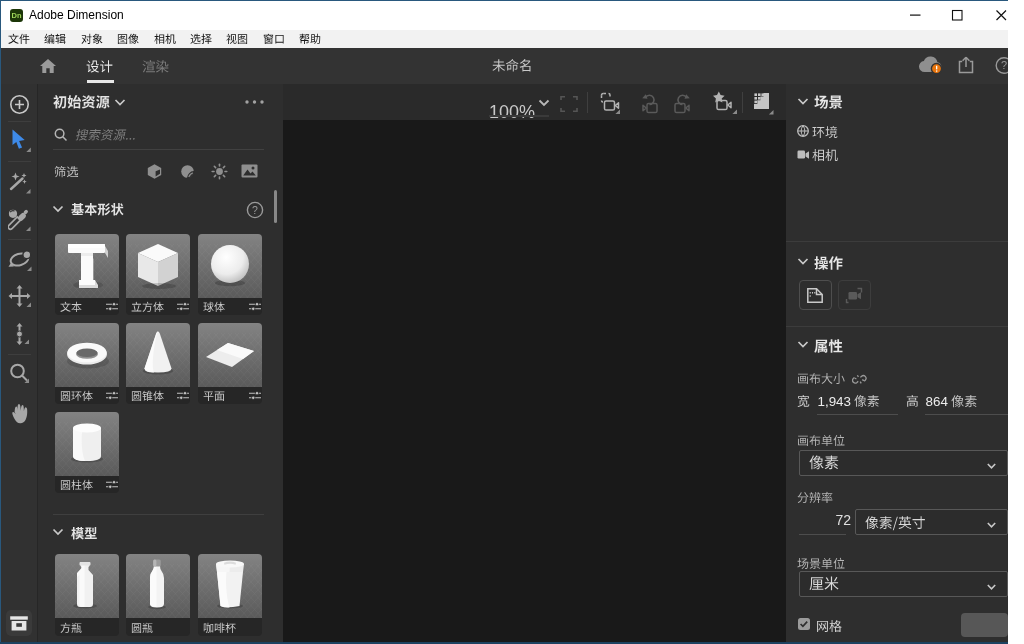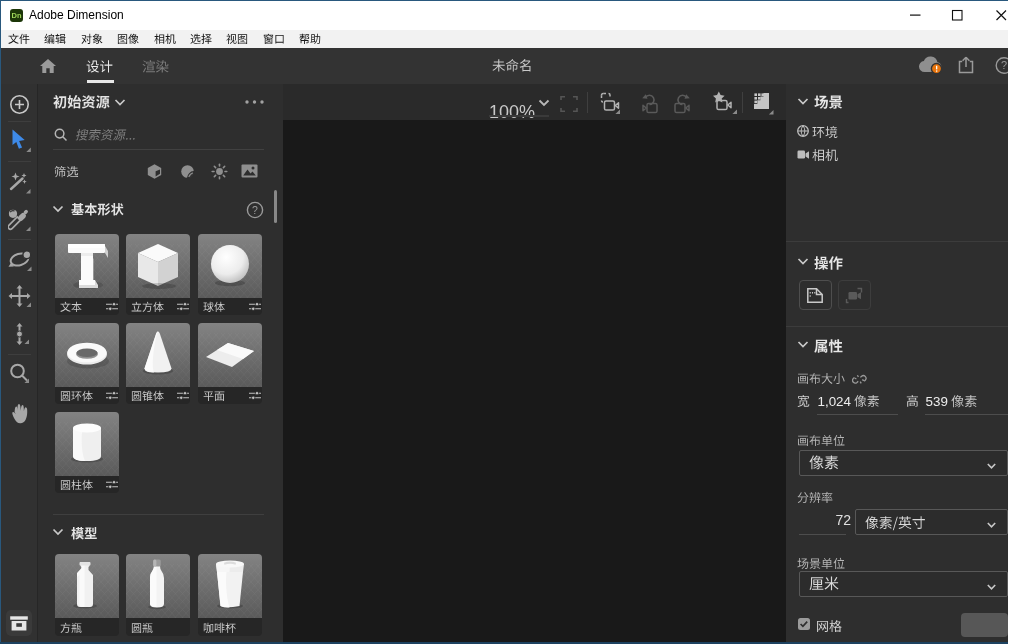--- a/index.html
+++ b/index.html
@@ -989,28 +989,28 @@
       <svg style="position:absolute;left:851.5px;top:372.5px;" width="15" height="13" viewBox="0 0 15 13">
         <g stroke="#9a9a9a" stroke-width="1.3" fill="none">
 <path d="M6.2 8.2 L5 9.4 a2.7 2.7 0 0 1 -3.8 -3.8 L2.4 4.4"></path>
 <path d="M8.4 4.4 L9.6 3.2 a2.7 2.7 0 0 1 3.8 3.8 L12.2 8.2"></path>
 <path d="M5.4 2.2 L6.4 4 M2.6 5 L4.4 6 M9.2 10.4 L8.2 8.6 M12 7.6 L10.2 6.6"></path>
 </g>
       </svg>
       <svg style="position:absolute;left:797px;top:393.2px;overflow:visible" width="15" height="18">
         <path fill="#d2d2d2" d="M6.7 10.4V12.4C6.7 13.4 7 13.7 8.3 13.7C8.6 13.7 10.4 13.7 10.7 13.7C11.9 13.7 12.2 13.2 12.3 11.3C12 11.2 11.6 11.1 11.4 10.9C11.4 12.6 11.3 12.8 10.6 12.8C10.2 12.8 8.7 12.8 8.4 12.8C7.8 12.8 7.7 12.8 7.7 12.4V10.4ZM5.6 8.8V9.8C5.6 10.8 5.3 12.2 0.5 13.2C0.8 13.4 1.1 13.8 1.2 14C6.1 12.9 6.7 11.1 6.7 9.8V8.8ZM2.6 7.5V11.5H3.5V8.3H9.2V11.4H10.2V7.5ZM5.5 2.2C5.7 2.5 5.9 2.9 6 3.2H1V5.5H1.9V4H10.9V5.5H11.9V3.2H7.2C7 2.8 6.8 2.3 6.5 1.9ZM7.6 4.5V5.3H5.2V4.5H4.2V5.3H2.2V6.1H4.2V7H5.2V6.1H7.6V7H8.6V6.1H10.6V5.3H8.6V4.5Z"></path>
       </svg>
-      <div style="position:absolute;left:817.5px;top:394px;font-size:13.4px;color:#ededed;font-weight:normal;white-space:nowrap;">1,024</div>
+      <div style="position:absolute;left:817.5px;top:394px;font-size:13.4px;color:#ededed;font-weight:normal;white-space:nowrap;">1,943</div>
       <svg style="position:absolute;left:854px;top:393.2px;overflow:visible" width="28" height="18">
         <path fill="#c4c4c4" d="M6.2 3.7H8.5C8.3 4.1 8 4.5 7.8 4.7H5.4C5.7 4.4 6 4.1 6.2 3.7ZM6.2 2.1C5.7 3.1 4.7 4.5 3.3 5.5C3.5 5.6 3.8 5.9 3.9 6.1C4.1 5.9 4.4 5.7 4.6 5.5V7.5H6.6C6 8.1 5 8.6 3.7 9C3.9 9.2 4.1 9.4 4.2 9.6C5.4 9.2 6.2 8.8 6.8 8.3C7 8.5 7.2 8.7 7.4 8.9C6.5 9.7 4.9 10.5 3.7 10.9C3.9 11 4.1 11.3 4.2 11.5C5.3 11.1 6.8 10.3 7.7 9.5C7.9 9.7 8 10 8 10.2C7 11.2 5.1 12.2 3.6 12.7C3.7 12.8 4 13.1 4.1 13.4C5.5 12.9 7.1 12 8.2 11C8.3 11.8 8.2 12.5 7.9 12.8C7.7 13 7.5 13 7.3 13C7.1 13 6.8 13 6.4 13C6.6 13.2 6.7 13.6 6.7 13.8C7 13.8 7.2 13.8 7.5 13.8C7.9 13.8 8.3 13.7 8.6 13.4C9.1 12.9 9.3 11.5 8.9 10.1L9.5 9.8C10 11.2 10.8 12.4 11.8 13.1C11.9 12.9 12.2 12.5 12.4 12.4C11.4 11.8 10.6 10.7 10.2 9.5C10.7 9.2 11.2 8.9 11.6 8.7L11 8.1C10.4 8.5 9.4 9.1 8.6 9.5C8.4 8.9 7.9 8.3 7.4 7.8L7.7 7.5H11.5V4.7H8.8C9.1 4.3 9.5 3.8 9.8 3.3L9.2 2.9L9 3H6.7L7.2 2.2ZM5.4 5.5H7.7C7.7 5.9 7.5 6.3 7.2 6.8H5.4ZM8.5 5.5H10.6V6.8H8.2C8.4 6.3 8.5 5.9 8.5 5.5ZM3.4 2.1C2.7 4 1.6 6 0.4 7.2C0.6 7.4 0.8 7.9 0.9 8.2C1.3 7.7 1.7 7.3 2 6.7V13.8H2.9V5.3C3.5 4.4 3.9 3.4 4.3 2.4ZM20.9 11.7C22 12.2 23.4 13.1 24.1 13.6L24.8 13C24.1 12.5 22.7 11.7 21.6 11.2ZM16.6 11.2C15.8 11.9 14.5 12.5 13.4 13C13.6 13.1 14 13.5 14.1 13.6C15.2 13.1 16.6 12.3 17.4 11.5ZM15.3 9C15.5 8.9 15.9 8.9 18.4 8.8C17.3 9.3 16.3 9.6 15.8 9.8C15.1 10 14.5 10.2 14.1 10.2C14.1 10.5 14.3 10.9 14.3 11.1C14.6 11 15.1 10.9 18.9 10.7V12.7C18.9 12.9 18.9 12.9 18.7 12.9C18.5 12.9 17.8 12.9 17 12.9C17.1 13.1 17.3 13.5 17.3 13.8C18.3 13.8 18.9 13.8 19.3 13.6C19.8 13.5 19.9 13.2 19.9 12.7V10.6L23.1 10.5C23.4 10.8 23.7 11 23.9 11.3L24.7 10.8C24.1 10.2 23 9.3 22.1 8.8L21.4 9.2C21.7 9.4 22 9.6 22.3 9.8L17 10.1C18.8 9.5 20.6 8.8 22.3 7.8L21.6 7.2C21.1 7.5 20.6 7.8 20.1 8L17.1 8.2C17.8 7.9 18.5 7.5 19.1 7.1L18.8 6.9H25V6.1H19.7V5.3H23.6V4.5H19.7V3.7H24.4V3H19.7V2H18.7V3H14.1V3.7H18.7V4.5H14.8V5.3H18.7V6.1H13.5V6.9H18C17.2 7.4 16.2 7.8 15.9 8C15.6 8.1 15.3 8.2 15 8.2C15.1 8.4 15.2 8.9 15.3 9Z"></path>
       </svg>
       <svg style="position:absolute;left:906px;top:393.2px;overflow:visible" width="15" height="18">
         <path fill="#d2d2d2" d="M3.7 5.6H9.2V6.8H3.7ZM2.7 4.9V7.5H10.2V4.9ZM5.6 2.2 6 3.4H0.8V4.2H12V3.4H7.1C6.9 3 6.7 2.4 6.6 2ZM1.2 8.2V13.8H2.2V9H10.6V12.8C10.6 13 10.6 13 10.4 13C10.3 13 9.7 13 9.1 13C9.2 13.2 9.4 13.5 9.4 13.7C10.2 13.7 10.8 13.7 11.1 13.6C11.5 13.5 11.6 13.3 11.6 12.8V8.2ZM3.6 9.8V13.1H4.5V12.4H9V9.8ZM4.5 10.5H8.2V11.7H4.5Z"></path>
       </svg>
-      <div style="position:absolute;left:925.5px;top:394px;font-size:13.4px;color:#ededed;font-weight:normal;white-space:nowrap;">539</div>
+      <div style="position:absolute;left:925.5px;top:394px;font-size:13.4px;color:#ededed;font-weight:normal;white-space:nowrap;">864</div>
       <svg style="position:absolute;left:950.5px;top:392.8px;overflow:visible" width="29" height="18">
         <path fill="#c4c4c4" d="M6.4 3.8H8.8C8.6 4.2 8.3 4.6 8 4.9H5.5C5.9 4.5 6.2 4.2 6.4 3.8ZM6.4 2.1C5.9 3.2 4.8 4.6 3.4 5.7C3.6 5.8 3.9 6.1 4 6.3C4.3 6.1 4.5 5.9 4.7 5.7V7.7H6.8C6.1 8.3 5.2 8.9 3.8 9.3C4 9.5 4.2 9.7 4.4 9.9C5.5 9.5 6.4 9.1 7 8.6C7.3 8.8 7.4 9 7.6 9.2C6.7 10 5.1 10.8 3.8 11.2C4 11.4 4.2 11.7 4.3 11.9C5.5 11.4 7 10.6 8 9.8C8.1 10 8.2 10.3 8.3 10.5C7.2 11.6 5.3 12.6 3.7 13.1C3.9 13.2 4.1 13.6 4.3 13.8C5.7 13.3 7.3 12.4 8.5 11.3C8.6 12.2 8.4 12.9 8.2 13.2C8 13.4 7.8 13.4 7.5 13.4C7.3 13.4 7 13.4 6.6 13.4C6.8 13.6 6.9 14 6.9 14.2C7.2 14.2 7.5 14.2 7.7 14.2C8.2 14.2 8.5 14.2 8.8 13.8C9.4 13.3 9.6 11.8 9.2 10.4L9.8 10.1C10.3 11.6 11.1 12.8 12.2 13.5C12.3 13.3 12.6 12.9 12.8 12.8C11.8 12.2 11 11.1 10.5 9.8C11 9.5 11.6 9.2 12 8.9L11.3 8.3C10.7 8.8 9.7 9.3 8.9 9.8C8.6 9.1 8.2 8.6 7.6 8.1L7.9 7.7H11.9V4.9H9C9.4 4.4 9.8 3.9 10.1 3.4L9.5 3L9.3 3H6.9L7.4 2.3ZM5.6 5.7H8C7.9 6 7.8 6.5 7.4 7H5.6ZM8.8 5.7H10.9V7H8.4C8.6 6.5 8.8 6 8.8 5.7ZM3.5 2.2C2.8 4.2 1.6 6.1 0.4 7.4C0.6 7.7 0.9 8.2 1 8.4C1.3 8 1.7 7.5 2.1 7V14.2H3V5.4C3.6 4.5 4 3.5 4.4 2.4ZM21.6 12.1C22.7 12.6 24.1 13.5 24.8 14L25.6 13.4C24.8 12.9 23.4 12.1 22.3 11.5ZM17.1 11.5C16.3 12.2 15 12.9 13.8 13.4C14 13.6 14.4 13.9 14.6 14.1C15.7 13.6 17.1 12.7 18 11.9ZM15.7 9.3C16 9.2 16.4 9.2 19 9C17.8 9.5 16.8 9.9 16.3 10.1C15.5 10.3 14.9 10.5 14.5 10.5C14.6 10.8 14.7 11.2 14.7 11.4C15.1 11.3 15.6 11.2 19.5 11V13.1C19.5 13.3 19.5 13.3 19.2 13.3C19 13.3 18.3 13.3 17.5 13.3C17.7 13.6 17.8 13.9 17.9 14.2C18.9 14.2 19.5 14.2 19.9 14.1C20.4 13.9 20.5 13.6 20.5 13.1V11L23.8 10.8C24.1 11.1 24.4 11.4 24.6 11.6L25.4 11.1C24.9 10.5 23.7 9.6 22.8 9L22.1 9.5C22.4 9.7 22.7 9.9 23 10.1L17.5 10.4C19.4 9.8 21.2 9 23 8.1L22.3 7.4C21.8 7.7 21.3 8 20.7 8.3L17.6 8.4C18.4 8.1 19.1 7.8 19.7 7.3L19.4 7.1H25.7V6.3H20.3V5.4H24.3V4.7H20.3V3.8H25.1V3.1H20.3V2.1H19.3V3.1H14.6V3.8H19.3V4.7H15.3V5.4H19.3V6.3H13.9V7.1H18.6C17.7 7.6 16.7 8.1 16.4 8.2C16 8.4 15.7 8.4 15.5 8.5C15.6 8.7 15.7 9.1 15.7 9.3Z"></path>
       </svg>
       <div style="position:absolute;left:817px;top:414px;width:81px;height:1px;background:#4d4d4d"></div>
       <div style="position:absolute;left:925px;top:414px;width:83px;height:1px;background:#4d4d4d"></div>
       <svg style="position:absolute;left:797px;top:432.5px;overflow:visible" width="50" height="17">
         <path fill="#b5b5b5" d="M1.1 2.7V3.6H10.9V2.7ZM3.1 4.9V10.3H8.9V4.9ZM3.9 7.9H5.6V9.5H3.9ZM6.4 7.9H8.1V9.5H6.4ZM3.9 5.7H5.6V7.2H3.9ZM6.4 5.7H8.1V7.2H6.4ZM1.1 5.7V12.3H10V12.9H10.9V5.6H10V11.5H2V5.7ZM16.8 1.9C16.6 2.5 16.4 3.1 16.2 3.8H12.7V4.6H15.8C15 6.2 13.8 7.7 12.4 8.7C12.5 8.9 12.8 9.2 12.9 9.5C13.6 9 14.1 8.5 14.7 7.9V11.8H15.6V7.7H18.1V13H19V7.7H21.7V10.7C21.7 10.9 21.7 10.9 21.5 10.9C21.3 10.9 20.6 10.9 19.8 10.9C19.9 11.1 20.1 11.5 20.1 11.7C21.1 11.7 21.8 11.7 22.2 11.6C22.5 11.4 22.6 11.2 22.6 10.7V6.8H21.7H19V5.2H18.1V6.8H15.5C16 6.1 16.4 5.4 16.8 4.6H23.3V3.8H17.1C17.4 3.2 17.5 2.7 17.7 2.1ZM26.7 6.8H29.5V8.1H26.7ZM30.4 6.8H33.4V8.1H30.4ZM26.7 4.8H29.5V6H26.7ZM30.4 4.8H33.4V6H30.4ZM32.5 2C32.2 2.6 31.7 3.4 31.3 4H28.4L28.9 3.8C28.6 3.3 28.1 2.5 27.6 2L26.8 2.3C27.3 2.8 27.7 3.5 28 4H25.8V8.8H29.5V10H24.6V10.8H29.5V12.9H30.4V10.8H35.4V10H30.4V8.8H34.3V4H32.3C32.7 3.5 33.1 2.9 33.5 2.3ZM40.4 4.1V5H47V4.1ZM41.2 5.9C41.6 7.6 41.9 9.8 42 11L42.9 10.8C42.8 9.6 42.4 7.4 42 5.7ZM42.8 2.1C43.1 2.7 43.3 3.5 43.4 4L44.3 3.7C44.2 3.2 43.9 2.4 43.7 1.8ZM39.9 11.6V12.5H47.5V11.6H45C45.4 10 45.9 7.6 46.2 5.8L45.3 5.6C45.1 7.4 44.6 10 44.1 11.6ZM39.4 2C38.8 3.8 37.6 5.6 36.5 6.8C36.6 7 36.9 7.4 37 7.6C37.4 7.2 37.8 6.7 38.2 6.2V12.9H39.1V4.8C39.5 4 39.9 3.1 40.3 2.2Z"></path>
       </svg>
       <div style="position:absolute;left:798.5px;top:449.5px;width:209px;height:26px;border:1px solid #585858;border-radius:2px;background:#2c2c2c"></div>
       <svg style="position:absolute;left:808.5px;top:453.3px;overflow:visible" width="32" height="21">

